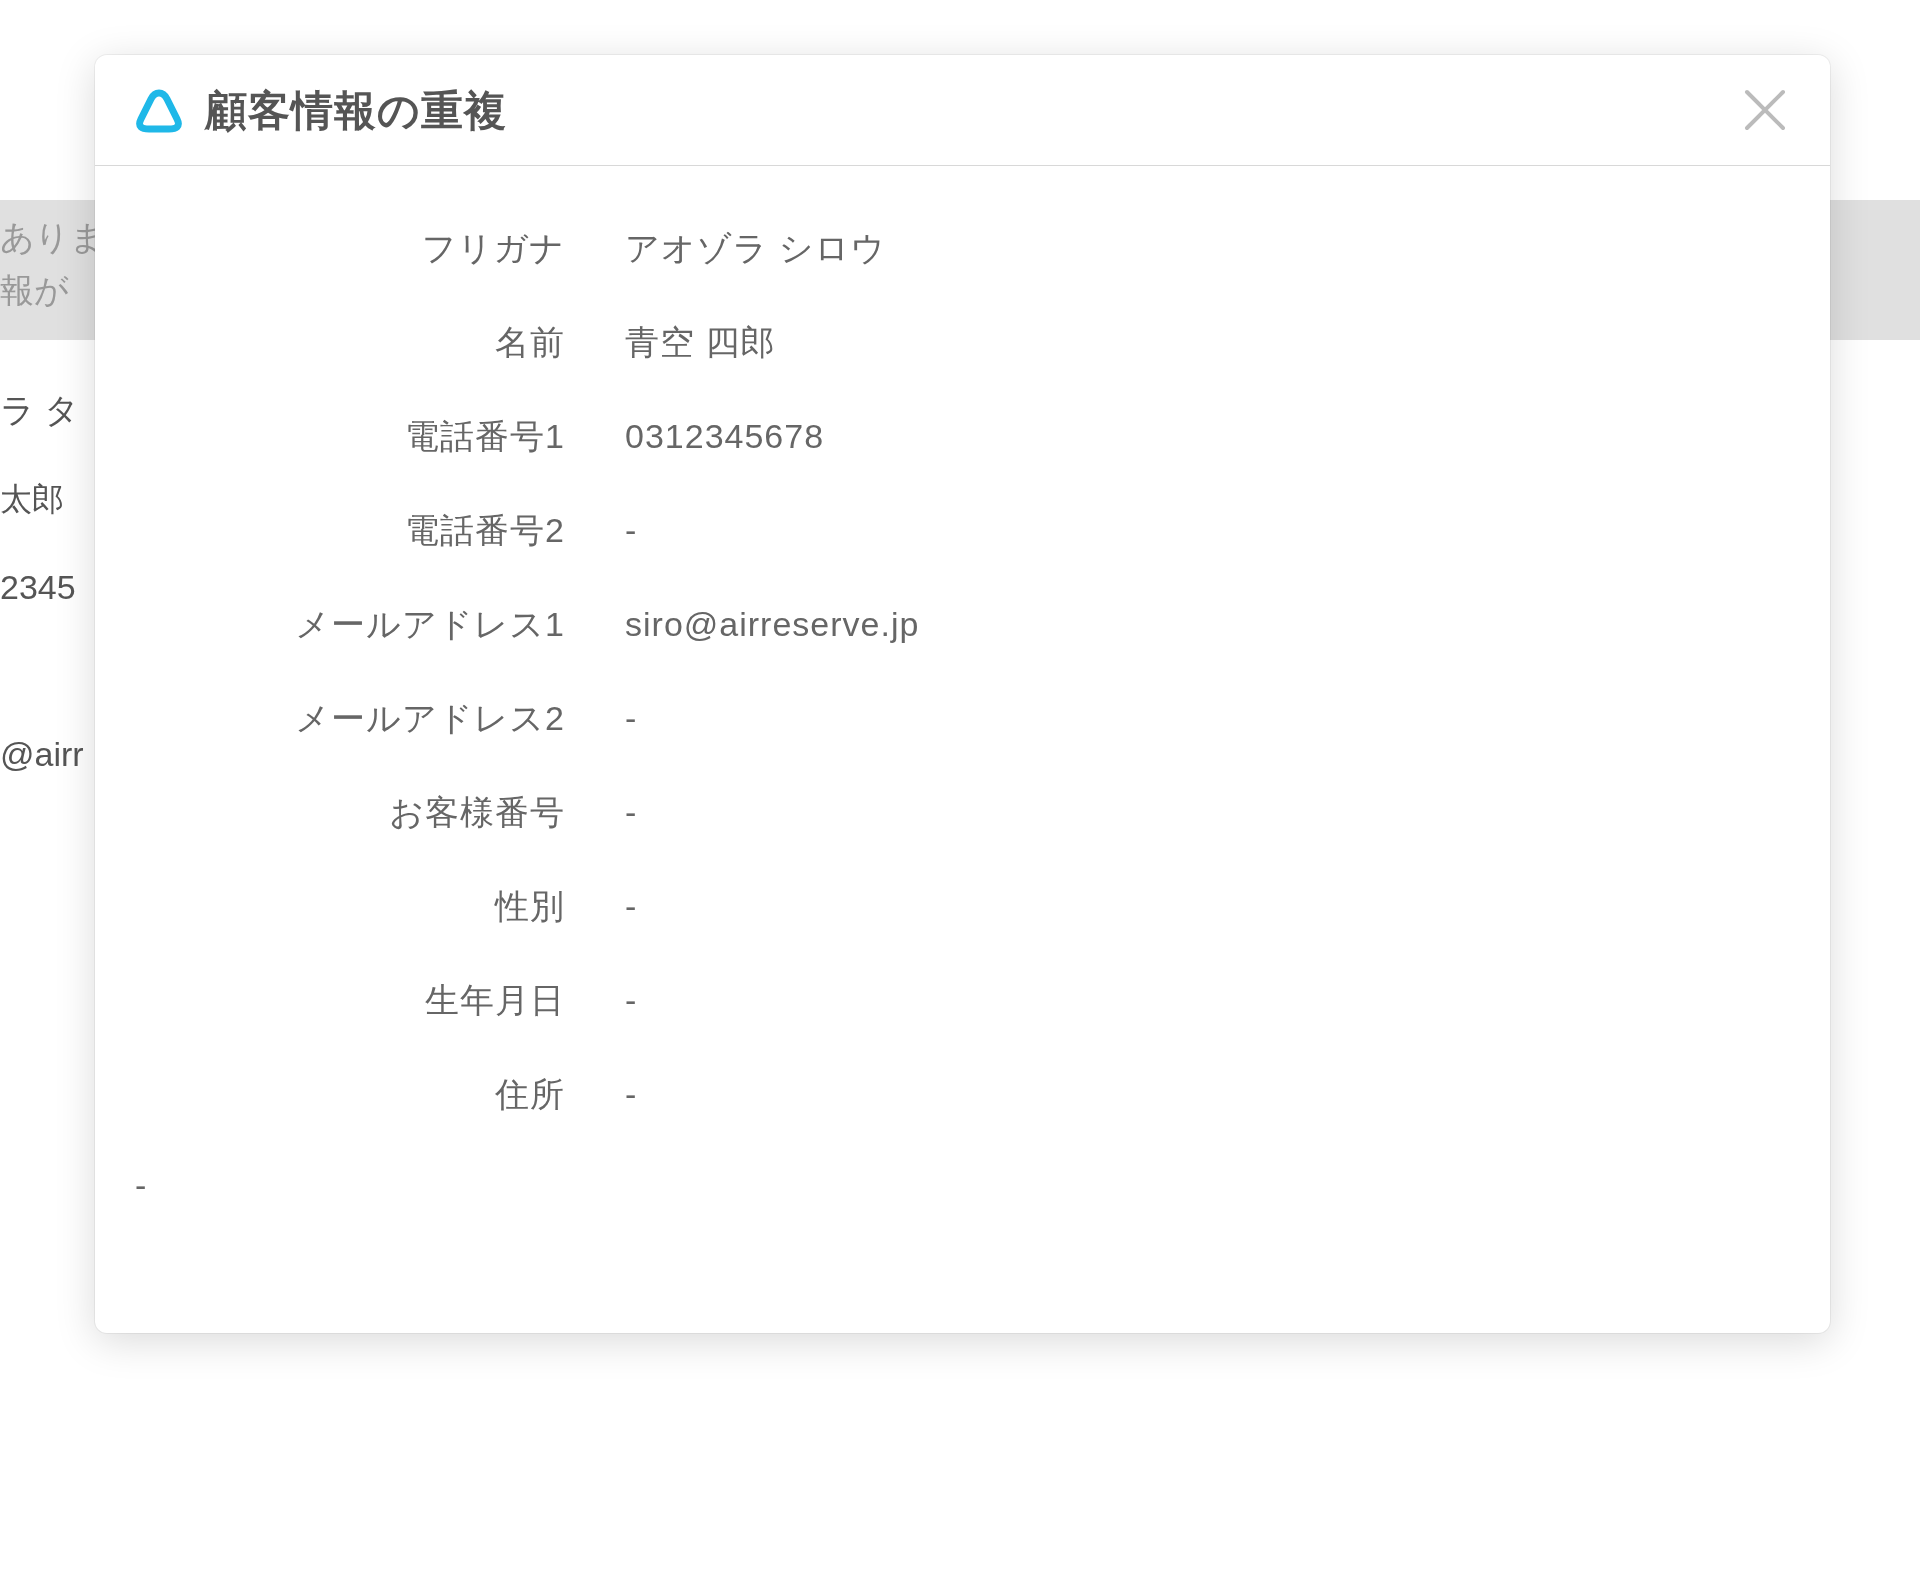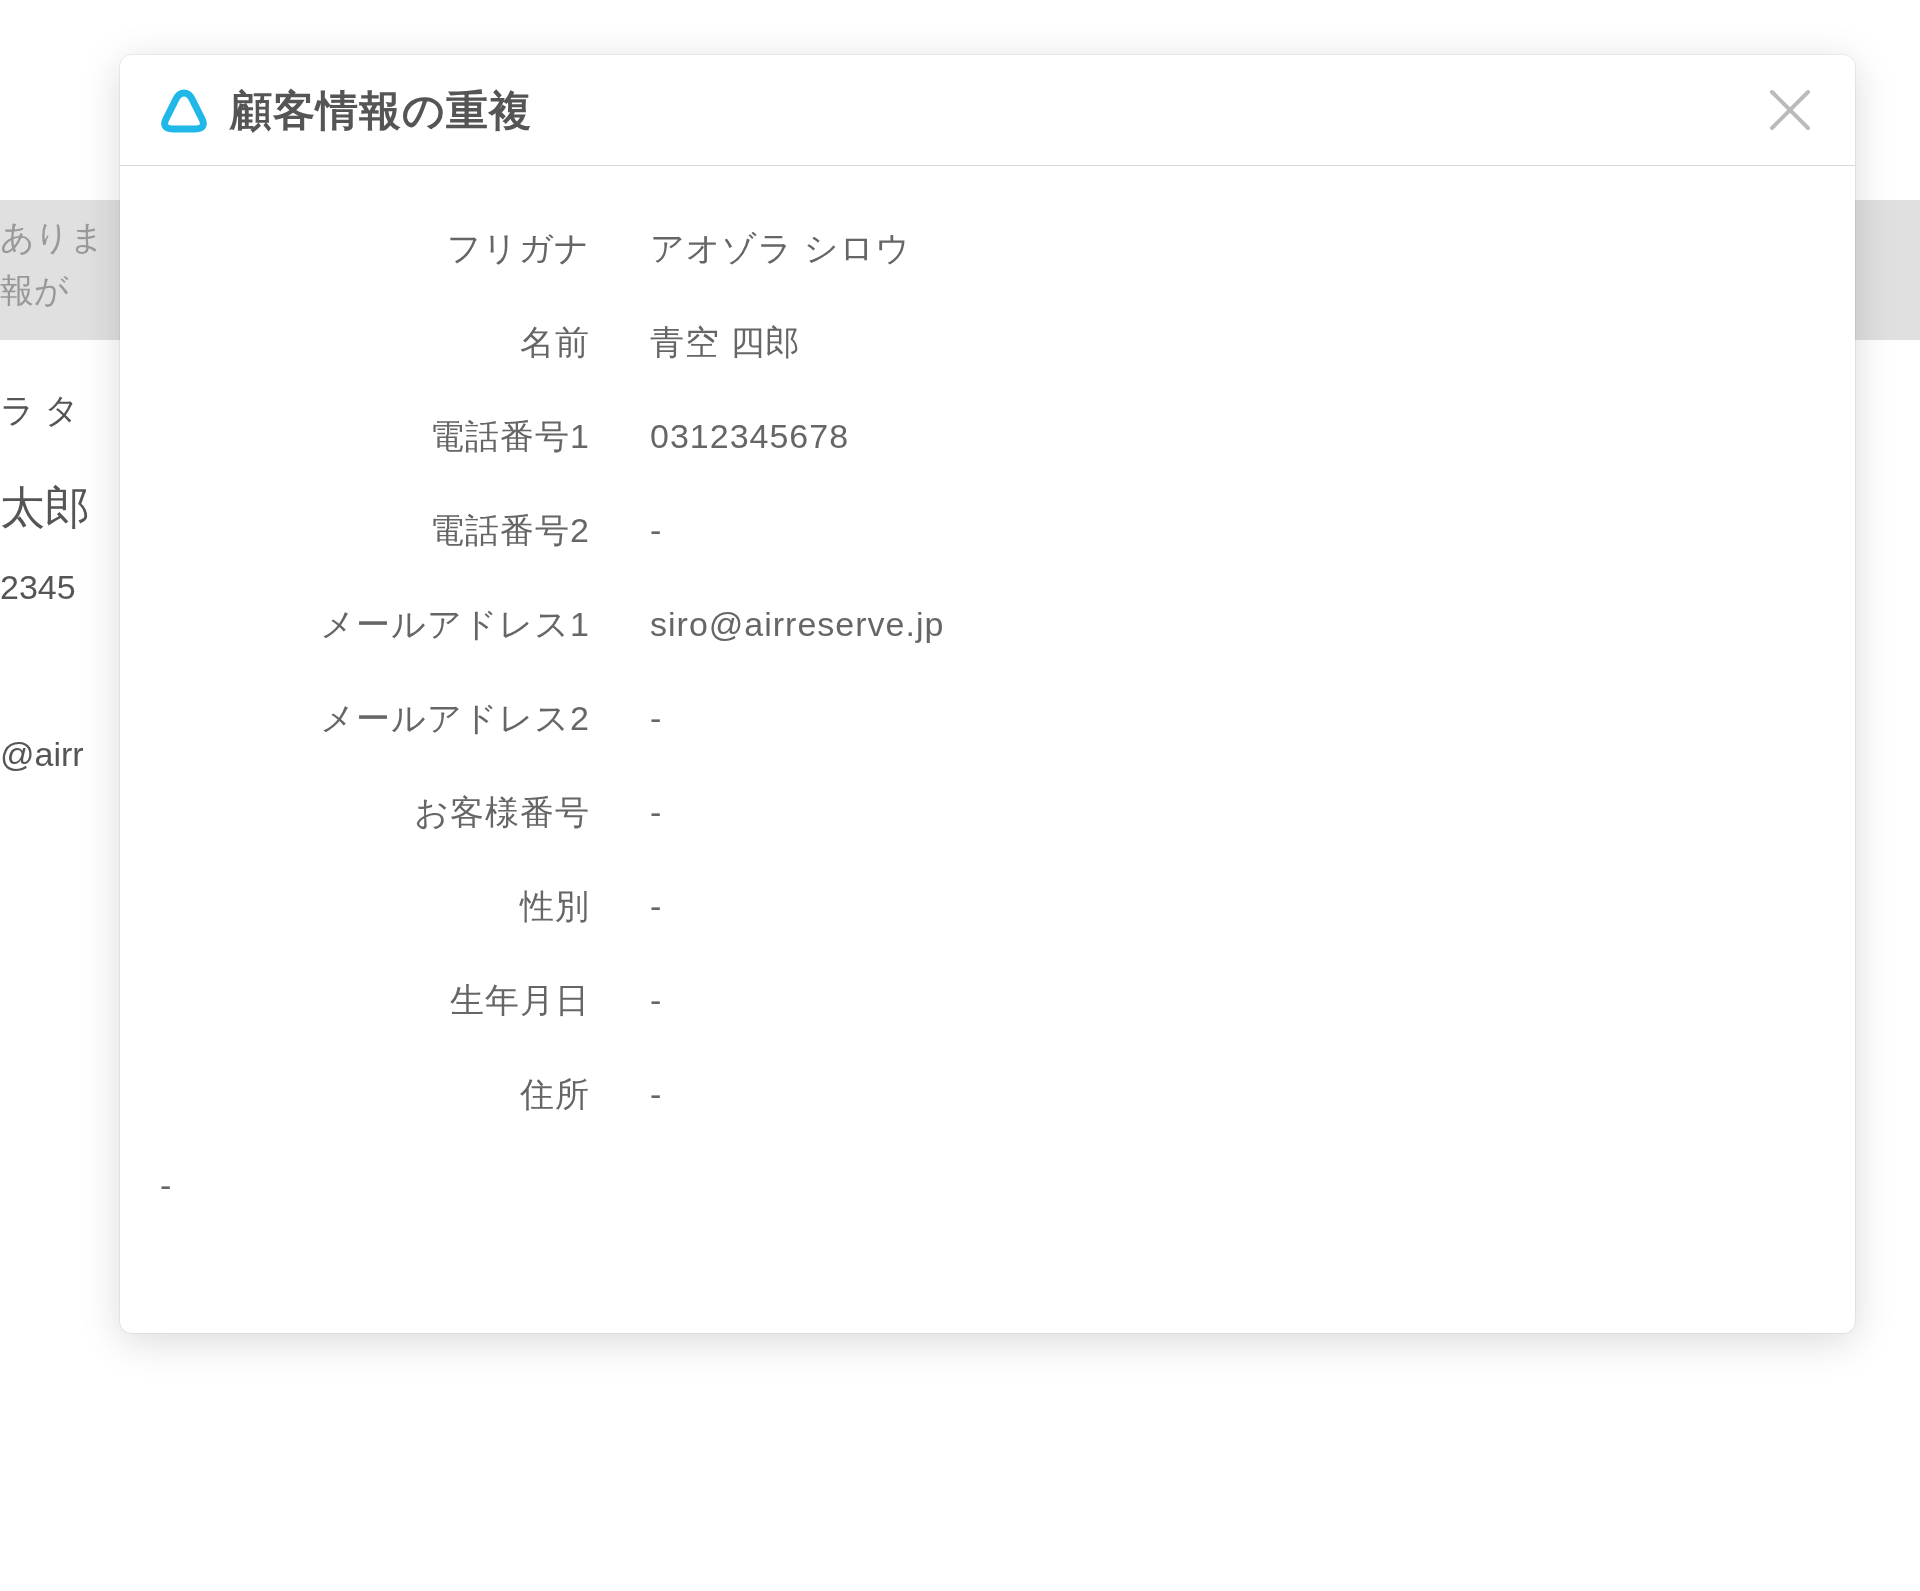--- a/index.html
+++ b/index.html
@@ -60,21 +60,21 @@
       top: 388px;
       left: 0;
       font-size: 34px;
       color: #555;
     }
 
     .bg-text-4 {
       position: absolute;
       top: 478px;
       left: 0;
-      font-size: 45px;
+      font-size: 32px;
       color: #555;
     }
 
     .bg-text-5 {
       position: absolute;
       top: 568px;
       left: 0;
       font-size: 34px;
       color: #555;
     }
@@ -89,21 +89,20 @@
 
     .modal {
       position: absolute;
       top: 55px;
       left: 95px;
       width: 1735px;
       background: #ffffff;
       border-radius: 12px;
       box-shadow: 0 8px 40px rgba(0,0,0,0.15), 0 0 0 1px rgba(0,0,0,0.05);
       overflow: hidden;
-      margin-left: 25px;
     }
 
     .modal-header {
       display: flex;
       align-items: center;
       padding: 28px 40px 26px 40px;
       border-bottom: 1px solid #d8d8d8;
       position: relative;
     }
 

